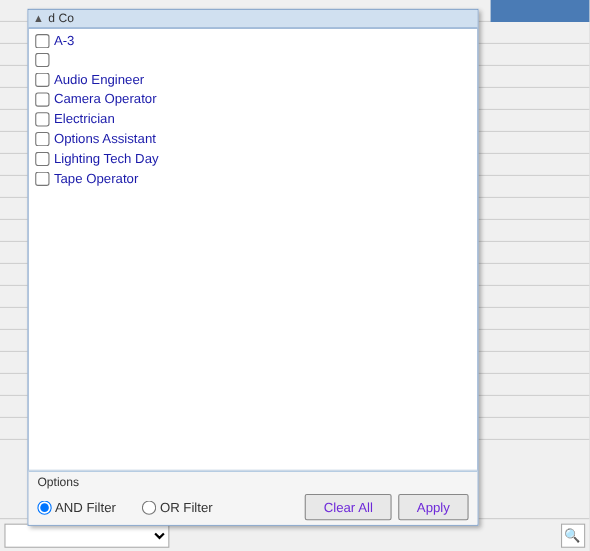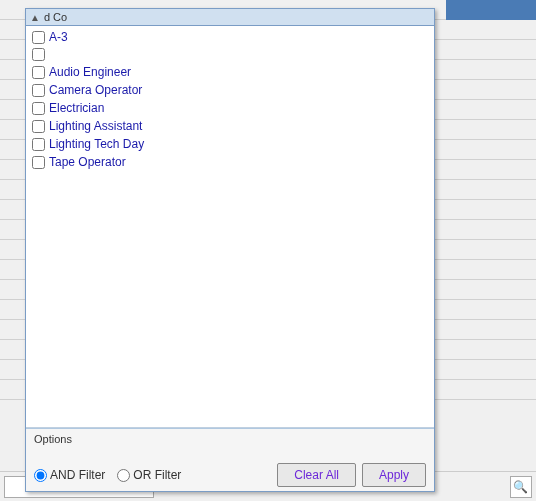--- a/index.html
+++ b/index.html
@@ -103,33 +103,33 @@
 
     .footer-area {
       background: #f5f5f5;
       border-top: 1px solid #b0c8e0;
       padding: 4px 8px;
     }
 
     .options-label {
       font-size: 11px;
       color: #333;
-      margin-bottom: 18px;
+      margin-bottom: 4px;
     }
 
     .footer-controls {
       display: flex;
       align-items: center;
       justify-content: space-between;
     }
 
     .radio-group {
       display: flex;
       align-items: center;
-      gap: 12px;
+      gap: 24px;
     }
 
     .radio-item {
       display: flex;
       align-items: center;
       gap: 3px;
     }
 
     .radio-item input[type="radio"] {
       margin: 0;
@@ -262,21 +262,21 @@
       <div class="check-item">
         <input type="checkbox" id="cb_camera_operator" style="">
         <label for="cb_camera_operator">Camera Operator</label>
       </div>
       <div class="check-item">
         <input type="checkbox" id="cb_electrician" style="">
         <label for="cb_electrician">Electrician</label>
       </div>
       <div class="check-item">
         <input type="checkbox" id="cb_lighting_assistant" style="">
-        <label for="cb_lighting_assistant">Lighting Assistant</label>
+        <label for="cb_lighting_assistant">Options Assistant</label>
       </div>
       <div class="check-item">
         <input type="checkbox" id="cb_lighting_tech_day" style="">
         <label for="cb_lighting_tech_day">Lighting Tech Day</label>
       </div>
       <div class="check-item">
         <input type="checkbox" id="cb_tape_operator" style="">
         <label for="cb_tape_operator">Tape Operator</label>
       </div>
     </div>

